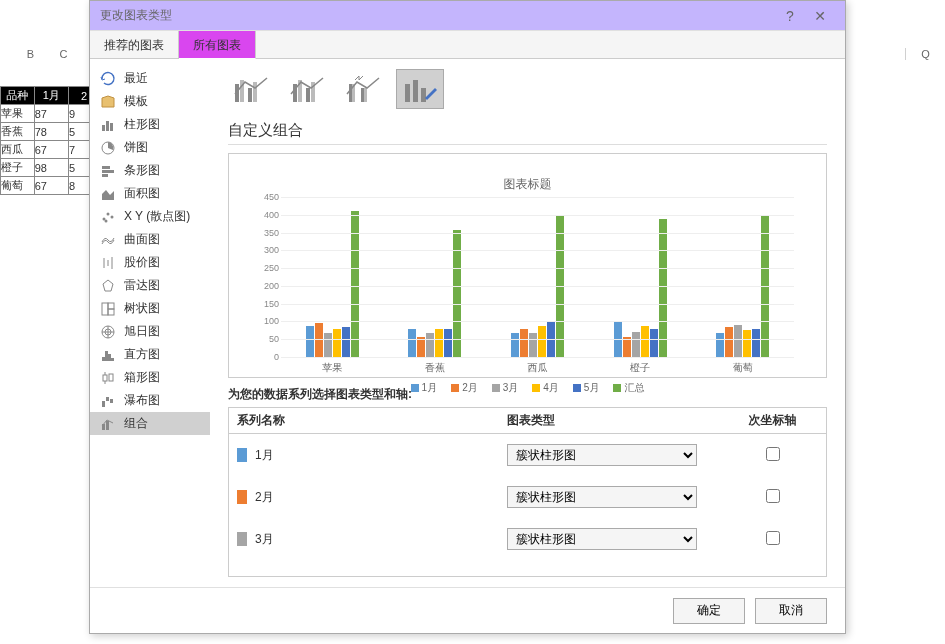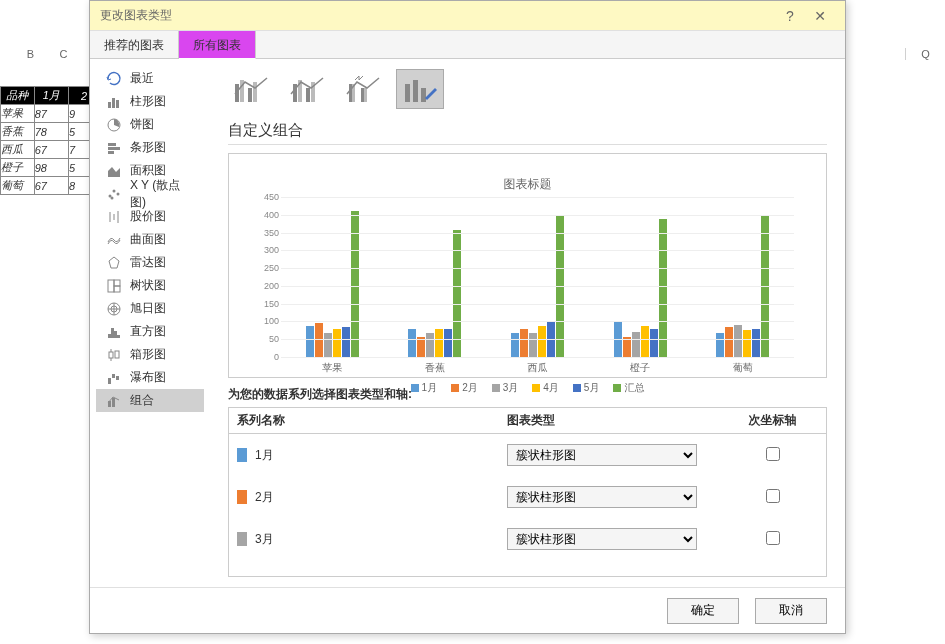--- a/index.html
+++ b/index.html
@@ -1,41 +1,41 @@
 <!DOCTYPE html>
 <html><head>
 <meta charset="utf-8">
 <style>
 * { box-sizing: border-box; margin: 0; padding: 0; font-family: "Microsoft YaHei", "SimSun", sans-serif; }
 body { background: #fff; font-size: 12px; color: #333; width: 945px; height: 644px; overflow: hidden; position: relative; }
 
 
 .sheet-bg { position: absolute; top: 48px; left: 0; width: 100px; }
 .sheet-bg table { border-collapse: collapse; margin-top: 38px; }
-.sheet-bg td, .sheet-bg th { border: 1px solid #888; width: 57px; height: 18px; font-size: 11px; font-style: italic; }
+.sheet-bg td, .sheet-bg th { border: 1px solid #888; width: 57px; height: 18px; font-size: 11px; }
 .sheet-bg th { background: #000; color: #fff; font-weight: normal; }
 .col-letters { position: absolute; top: 48px; left: 0; display: flex; }
 .col-letters div { width: 33px; text-align: center; font-size: 11px; color: #666; }
 .right-cols { position: absolute; top: 48px; right: 0; display: flex; }
 .right-cols div { width: 40px; text-align: center; font-size: 11px; color: #666; border-left: 1px solid #d0d0d0; }
 
 
 .dialog { position: absolute; left: 89px; top: 0; width: 757px; height: 634px; background: #fff; border: 1px solid #aaa; box-shadow: 2px 2px 8px rgba(0,0,0,0.2); display: flex; flex-direction: column; }
-.titlebar { height: 30px; background: #fef9c3; display: flex; align-items: center; padding: 0 10px; border-bottom: 1px solid #e0e0e0; }
+.titlebar { height: 30px; background: #c4b5fd; display: flex; align-items: center; padding: 0 10px; border-bottom: 1px solid #e0e0e0; }
 .titlebar .title { flex: 1; color: #666; font-size: 12px; }
 .titlebar .help, .titlebar .close { width: 30px; text-align: center; color: #666; cursor: pointer; font-size: 14px; }
 
 .tabs { display: flex; height: 28px; background: #f5f5f5; border-bottom: 1px solid #ccc; }
 .tabs .tab { padding: 6px 14px; font-size: 12px; border-right: 1px solid #ccc; cursor: pointer; }
 .tabs .tab.active { background: #d946ef; border-bottom: 1px solid #fff; margin-bottom: -1px; }
 
 .content { flex: 1; display: flex; overflow: hidden; }
 
 
-.chart-types { width: 120px; padding: 8px 6px; overflow-y: auto; }
+.chart-types { width: 120px; padding: 8px 0; overflow-y: auto; }
 .chart-types .item { display: flex; align-items: center; height: 23px; padding: 0 10px; cursor: pointer; gap: 8px; font-size: 12px; }
 .chart-types .item.selected { background: #d0d0d0; }
 .chart-types .item .icon { width: 16px; height: 16px; display: flex; align-items: center; justify-content: center; }
 
 
 .right-panel { flex: 1; padding: 10px 18px; display: flex; flex-direction: column; overflow: hidden; }
 .subtype-row { display: flex; gap: 8px; margin-bottom: 12px; }
 .subtype { width: 48px; height: 40px; border: 1px solid transparent; display: flex; align-items: center; justify-content: center; cursor: pointer; }
 .subtype.active { background: #d0d0d0; border-color: #aaa; }
 
@@ -63,21 +63,21 @@
 .series-header .c3 { flex: 1; text-align: center; }
 .series-body { flex: 1; overflow-y: scroll; }
 .series-row { display: flex; align-items: center; padding: 10px 8px; font-size: 12px; }
 .series-row .c1 { width: 270px; display: flex; align-items: center; gap: 8px; }
 .series-row .sw { width: 10px; height: 14px; }
 .series-row .c2 { width: 220px; }
 .series-row select { width: 190px; height: 22px; border: 1px solid #aaa; font-size: 12px; padding: 0 4px; background: #f5f5f5; }
 .series-row .c3 { flex: 1; text-align: center; }
 .series-row input[type=checkbox] { width: 14px; height: 14px; }
 
-.footer { height: 46px; display: flex; justify-content: flex-end; align-items: center; gap: 16px; padding: 0 18px; border-top: 1px solid #e0e0e0; }
+.footer { height: 46px; display: flex; justify-content: flex-end; align-items: center; gap: 10px; padding: 0 18px; border-top: 1px solid #e0e0e0; }
 .footer button { width: 72px; height: 26px; border: 1px solid #aaa; background: #f5f5f5; cursor: pointer; font-size: 12px; }
 
 svg { display: block; }
 </style>
 </head>
 <body>
 
 <div class="col-letters">
   <div style="width:14px"></div>
   <div>B</div>
@@ -141,20 +141,28 @@
             <svg width="16" height="16">
               <path d="M2 8 A6 6 0 1 1 4 12" fill="none" stroke="#4472c4" stroke-width="1.5"></path>
               <path d="M1 6 L2 9 L5 8" fill="none" stroke="#4472c4"></path>
             </svg>
           </span>
           <span>最近</span>
         </div>
         <div class="item">
           <span class="icon">
             <svg width="16" height="16">
+              <path d="M2 4 L8 2 L14 4 L14 13 L2 13 Z" fill="#e8c070" stroke="#c09040"></path>
+            </svg>
+          </span>
+          <span>模板</span>
+        </div>
+        <div class="item">
+          <span class="icon">
+            <svg width="16" height="16">
               <rect x="2" y="8" width="3" height="6" fill="#888"></rect>
               <rect x="6" y="4" width="3" height="10" fill="#888"></rect>
               <rect x="10" y="6" width="3" height="8" fill="#888"></rect>
             </svg>
           </span>
           <span>柱形图</span>
         </div>
         <div class="item">
           <span class="icon">
             <svg width="16" height="16">
@@ -189,35 +197,35 @@
               <circle cx="8" cy="5" r="1.5" fill="#888"></circle>
               <circle cx="12" cy="8" r="1.5" fill="#888"></circle>
               <circle cx="6" cy="12" r="1.5" fill="#888"></circle>
             </svg>
           </span>
           <span>X Y (散点图)</span>
         </div>
         <div class="item">
           <span class="icon">
             <svg width="16" height="16">
+              <path d="M2 10 Q5 4 8 8 T14 6" fill="none" stroke="#888"></path>
+              <path d="M2 12 Q5 6 8 10 T14 8" fill="none" stroke="#888"></path>
+            </svg>
+          </span>
+          <span>曲面图</span>
+        </div>
+        <div class="item">
+          <span class="icon">
+            <svg width="16" height="16">
               <line x1="4" y1="3" x2="4" y2="13" stroke="#888"></line>
               <line x1="8" y1="5" x2="8" y2="11" stroke="#888"></line>
               <line x1="12" y1="2" x2="12" y2="14" stroke="#888"></line>
             </svg>
           </span>
           <span>股价图</span>
-        </div>
-        <div class="item">
-          <span class="icon">
-            <svg width="16" height="16">
-              <path d="M2 10 Q5 4 8 8 T14 6" fill="none" stroke="#888"></path>
-              <path d="M2 12 Q5 6 8 10 T14 8" fill="none" stroke="#888"></path>
-            </svg>
-          </span>
-          <span>曲面图</span>
         </div>
         <div class="item">
           <span class="icon">
             <svg width="16" height="16">
               <polygon points="8,2 13,6 11,13 5,13 3,6" fill="none" stroke="#888"></polygon>
             </svg>
           </span>
           <span>雷达图</span>
         </div>
         <div class="item">

